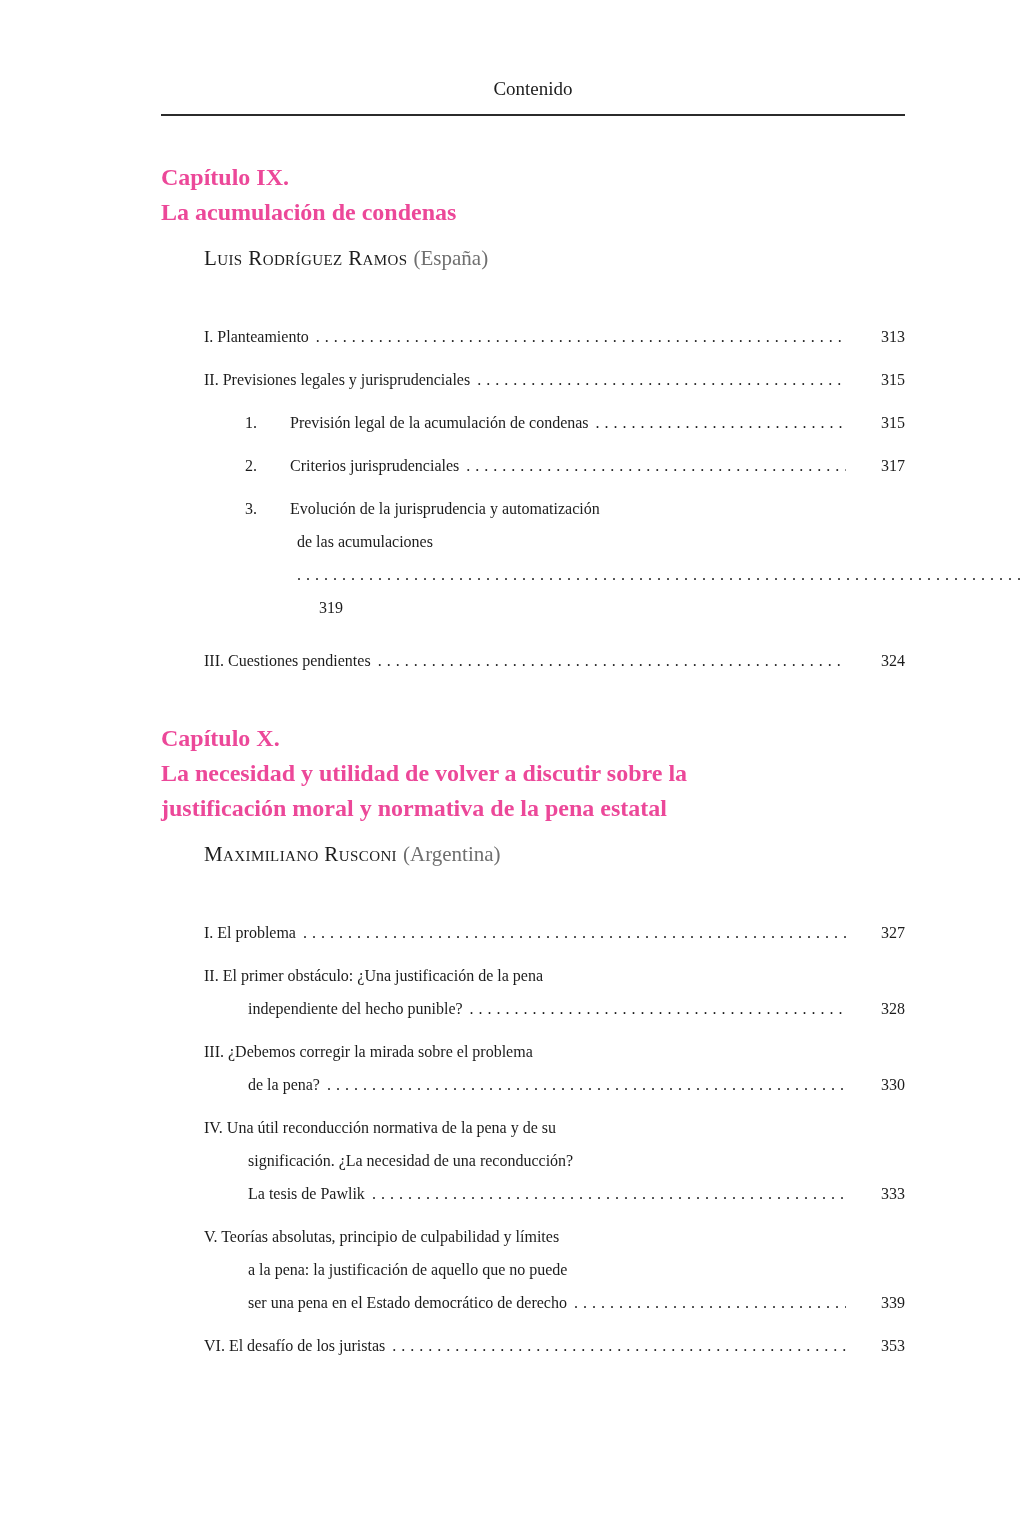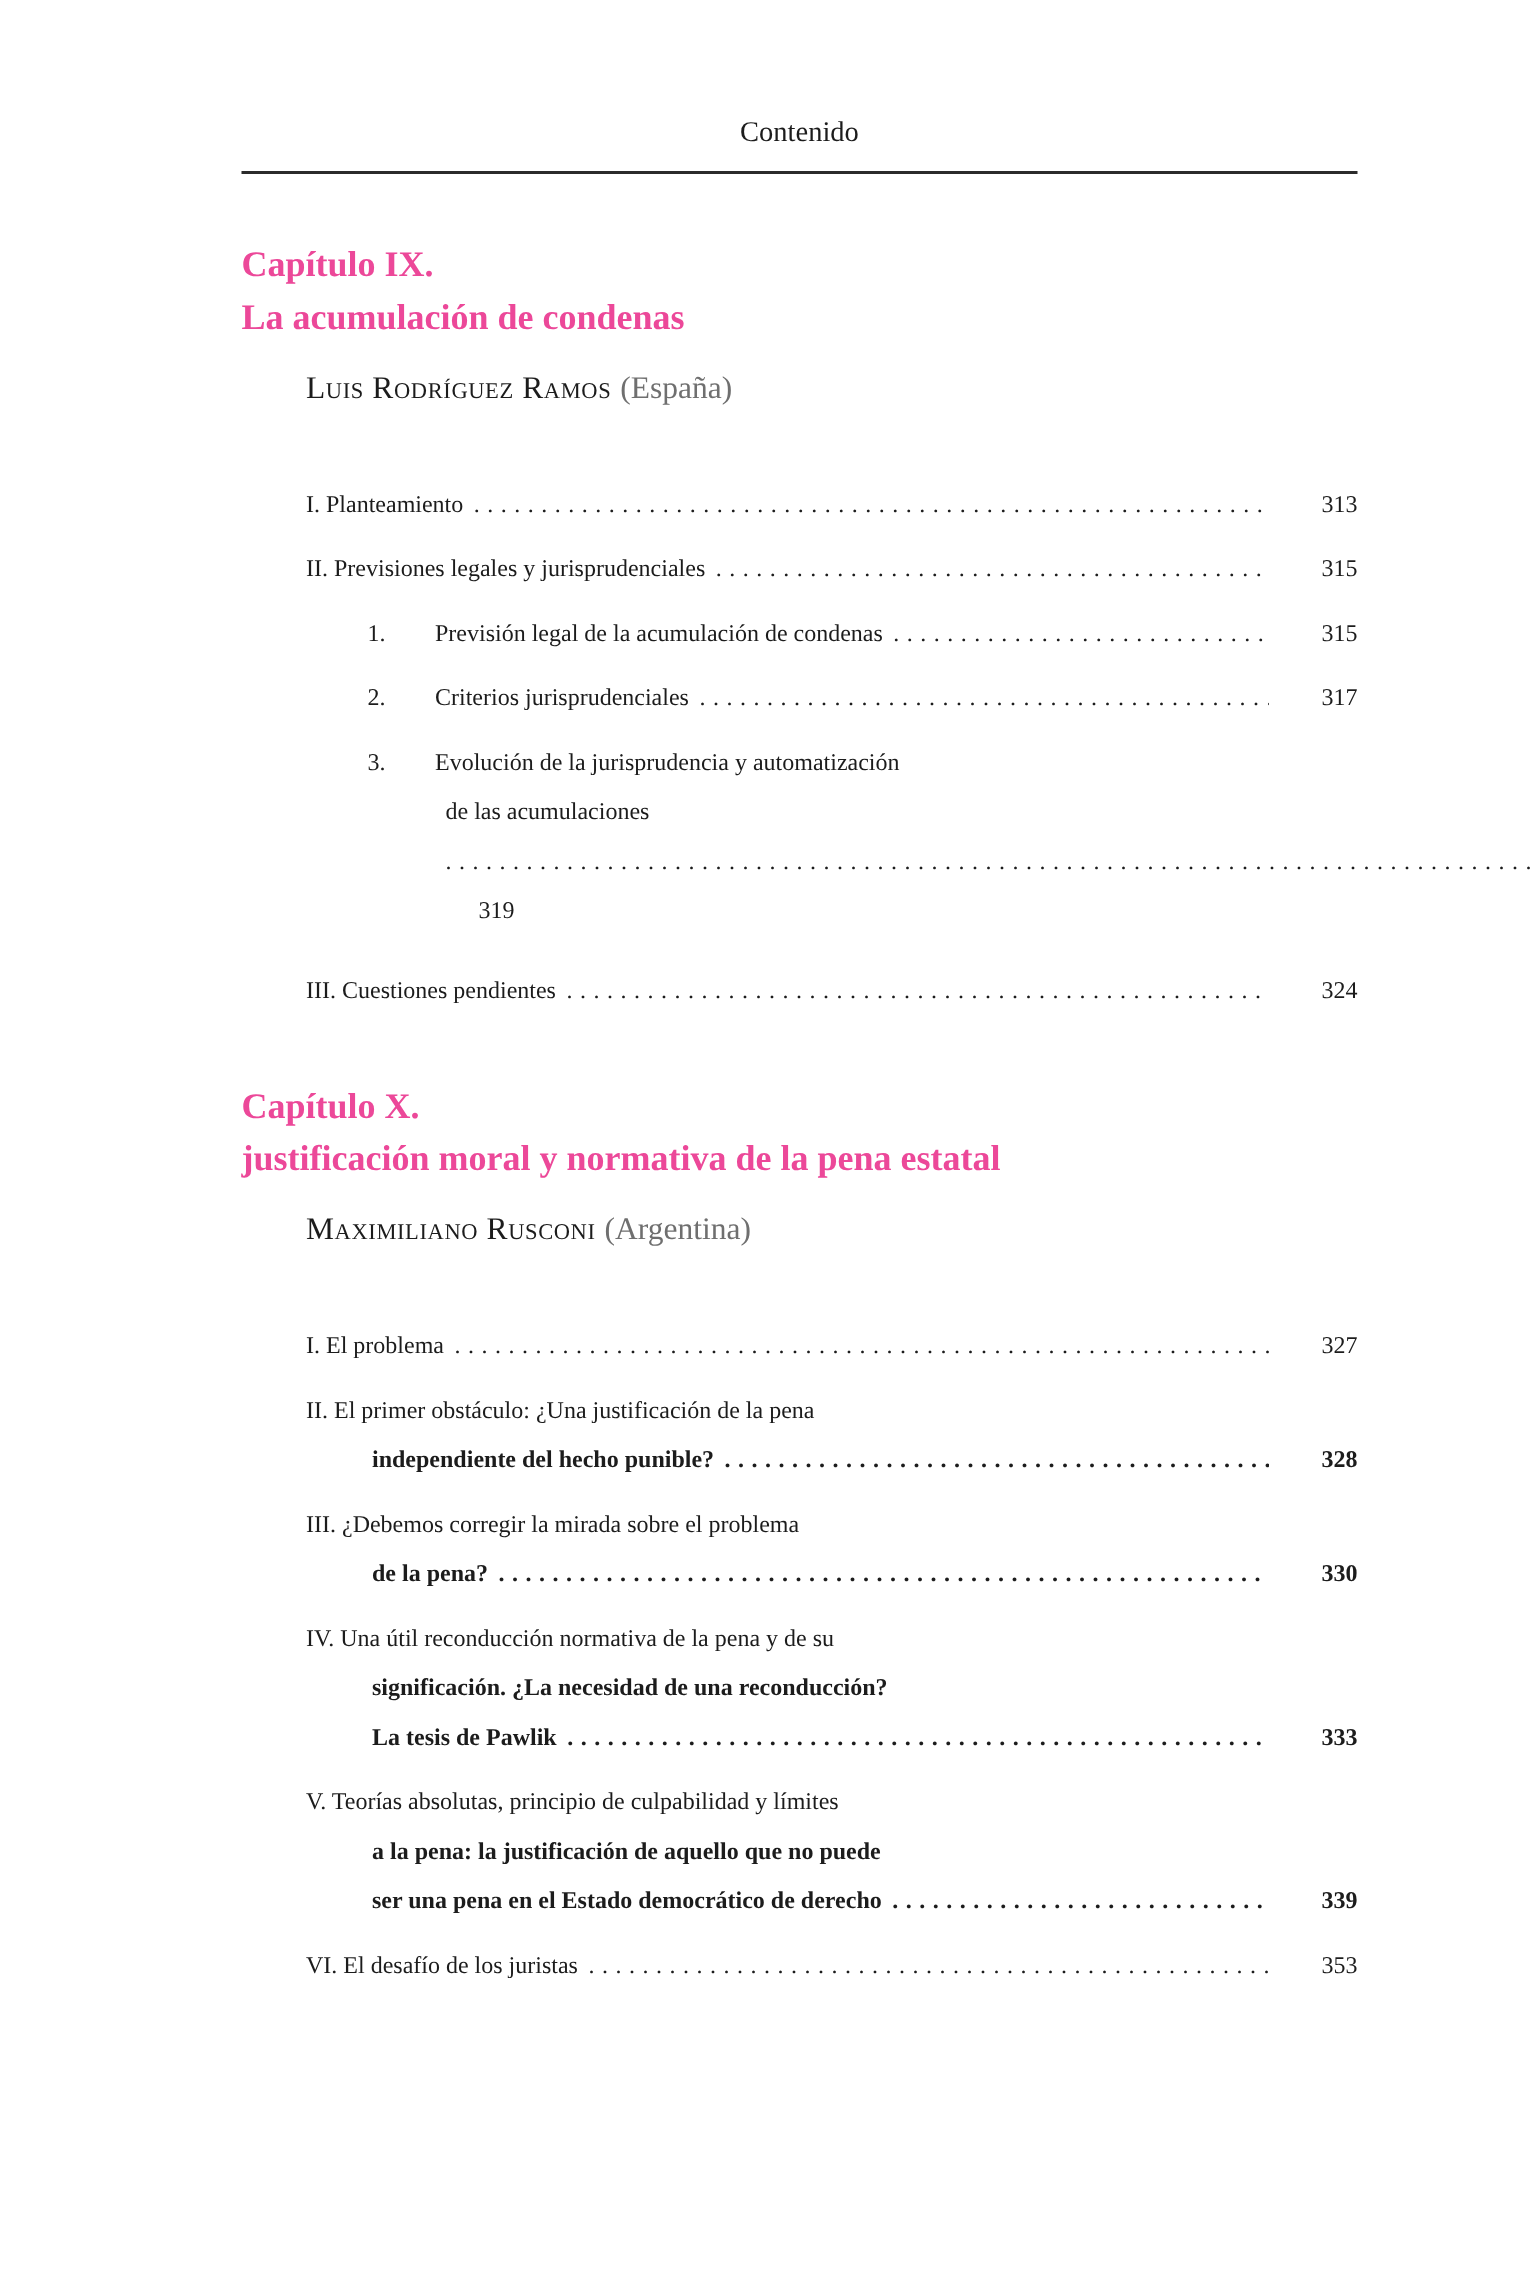--- a/index.html
+++ b/index.html
@@ -51,21 +51,21 @@
   .toc-entry { margin-bottom: 10px; }
   .toc-entry.gap-before { margin-top: 20px; }
 
   .toc-line {
     display: flex;
     align-items: baseline;
     font-size: 16px;
     line-height: 33px;
   }
   .lvl1      { padding-left: 43px; }
-  .lvl1-cont { padding-left: 87px; font-weight: bold; }
+  .lvl1-cont { padding-left: 87px; }
   .lvl2      { padding-left: 84px; }
   .lvl2-cont { padding-left: 129px; flex-direction: column; }
 
   .num { flex: none; width: 45px; }
   .toc-text { flex: none; white-space: nowrap; }
 
   .leader {
     flex: 1 1 auto;
     overflow: hidden;
     white-space: nowrap;
@@ -148,20 +148,21 @@
             <span class="leader"></span>
             <span class="page-num">324</span>
           </div>
         </div>
 
       </div>
     </section>
 
     <section class="chapter">
       <h2 class="ch-label">Capítulo X.</h2>
+      <h2 class="ch-title-line">La necesidad y utilidad de volver a discutir sobre la</h2>
       <h2 class="ch-title-line">justificación moral y normativa de la pena estatal</h2>
       <p class="author-line">
         <span class="author-name">Maximiliano Rusconi</span><span class="author-origin">(Argentina)</span>
       </p>
 
       <div class="entries">
 
         <div class="toc-entry">
           <div class="toc-line lvl1">
             <span class="toc-text">I. El problema</span>

